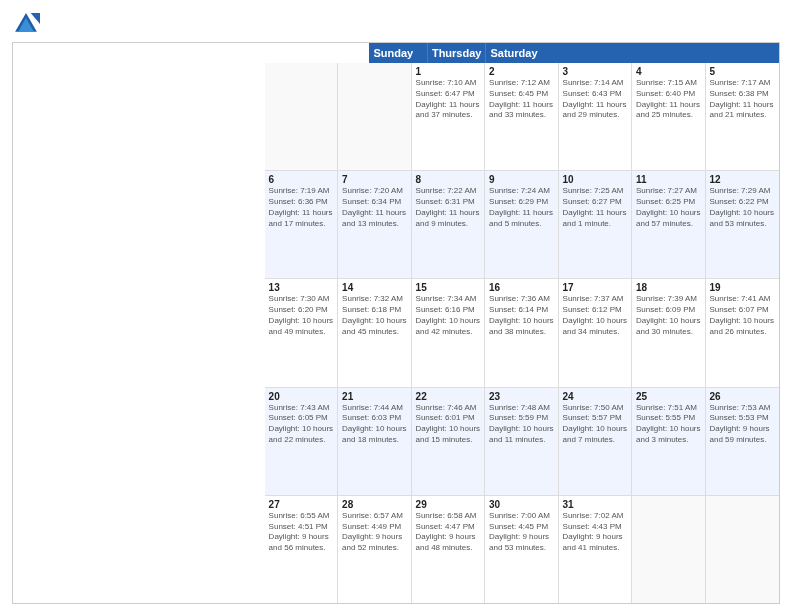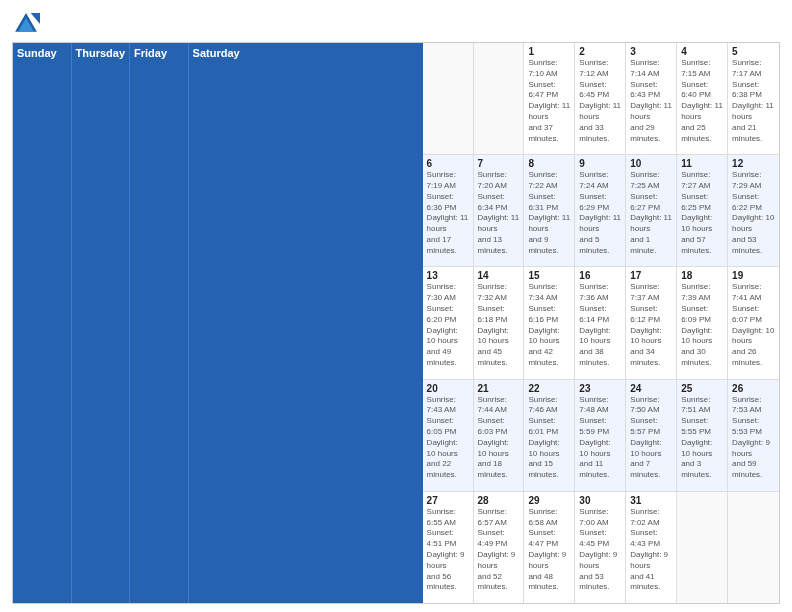--- a/index.html
+++ b/index.html
@@ -50,22 +50,23 @@
       font-weight: normal;
       color: #222;
     }
     .subtitle {
       font-size: 13px;
       color: #444;
     }
     .calendar {
       flex: 1;
       display: flex;
-      flex-direction: row;
+      flex-direction: column;
       border: 1px solid #ccc;
+      align-items: flex-end;
     }
     .cal-header {
       display: grid;
       grid-template-columns: repeat(7, 1fr);
       background: #2563b0;
     }
     .cal-header-cell {
       color: #fff;
       font-size: 11px;
       font-weight: bold;
@@ -128,21 +129,20 @@
     </div>
     <div class="title-block">
       <div class="month-title"></div>
       <div class="subtitle"></div>
     </div>
   </div>
   <div class="calendar">
     <div class="cal-header">
     <div class="cal-header-cell">Sunday</div>
         <div class="cal-header-cell">Thursday</div>
-        <div class="cal-header-cell">Friday</div>
         <div class="cal-header-cell">Saturday</div>
       </div>
     <div class="cal-body">
     <div class="cal-row">
           <div class="cal-cell empty"></div>
           <div class="cal-cell empty"></div>
           <div class="cal-cell">
             <div class="day-num">1</div>
             <div class="cell-line">Sunrise: 7:10 AM</div>
             <div class="cell-line">Sunset: 6:47 PM</div>

